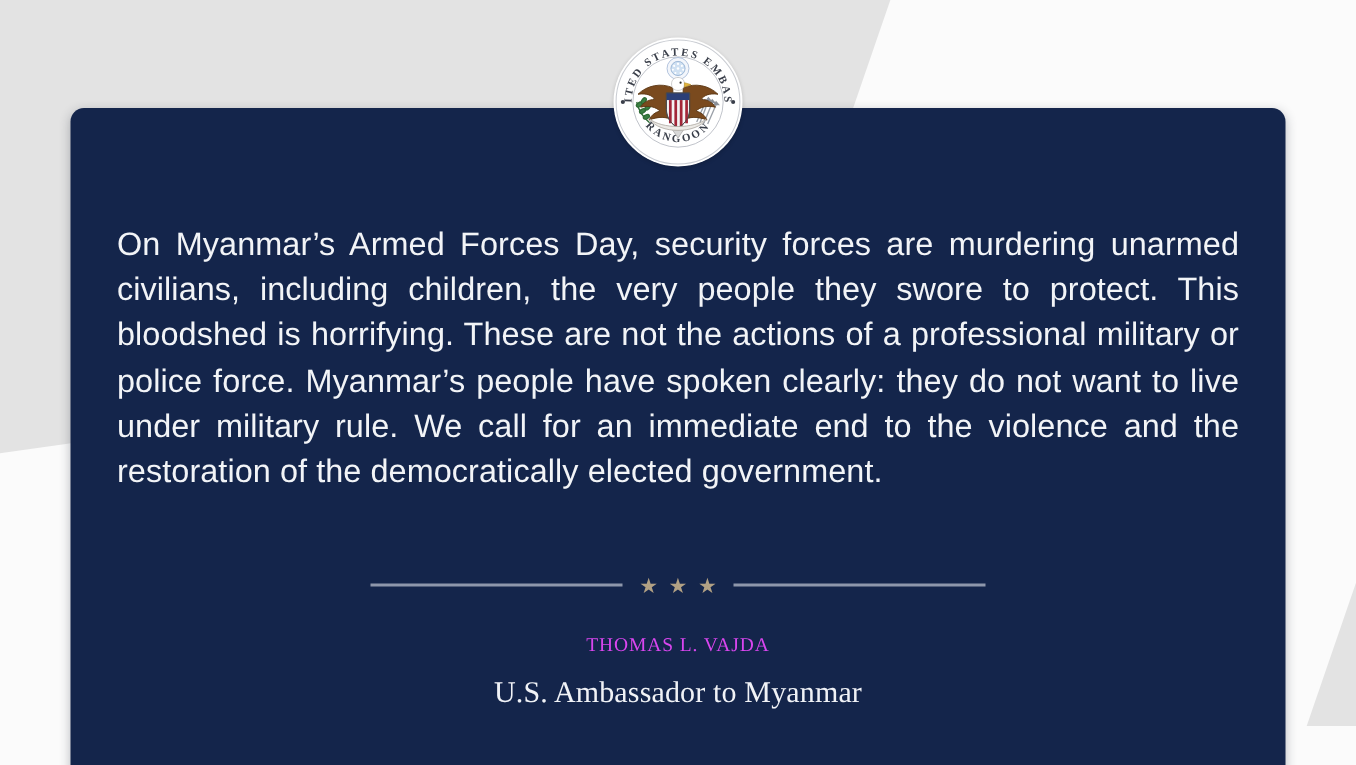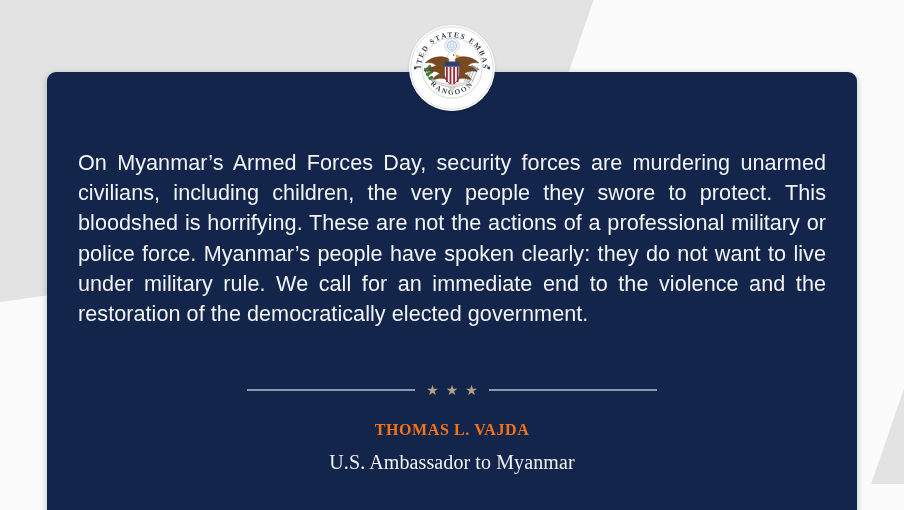--- a/index.html
+++ b/index.html
@@ -125,23 +125,23 @@
   
   #signature {
     position: absolute;
     left: 0;
     right: 0;
     top: 345px;
     text-align: center;
     font-family: "Liberation Serif", serif;
   }
   #signer-name {
-    color: #f97316;
-    font-size: 16px;
-    font-weight: bold;
+    color: #d946ef;
+    font-size: 13px;
+    font-weight: normal;
     letter-spacing: 0.6px;
     line-height: 26px;
   }
   #signer-title {
     color: #f0f2f6;
     font-size: 20px;
     font-weight: 400;
     line-height: 26px;
     margin-top: 6px;
     letter-spacing: 0.1px;

